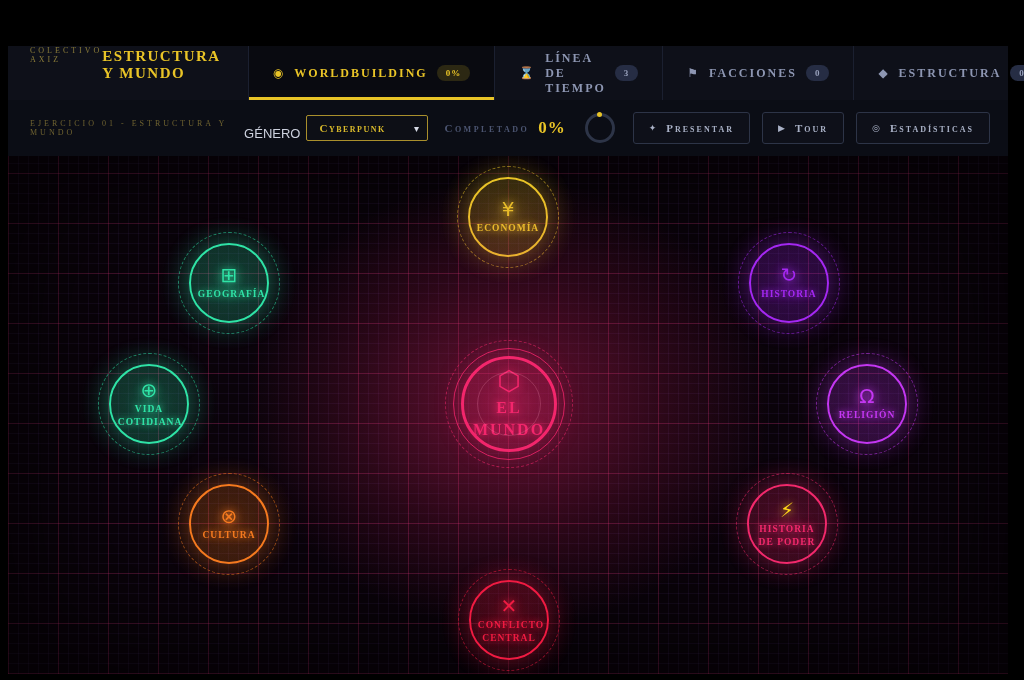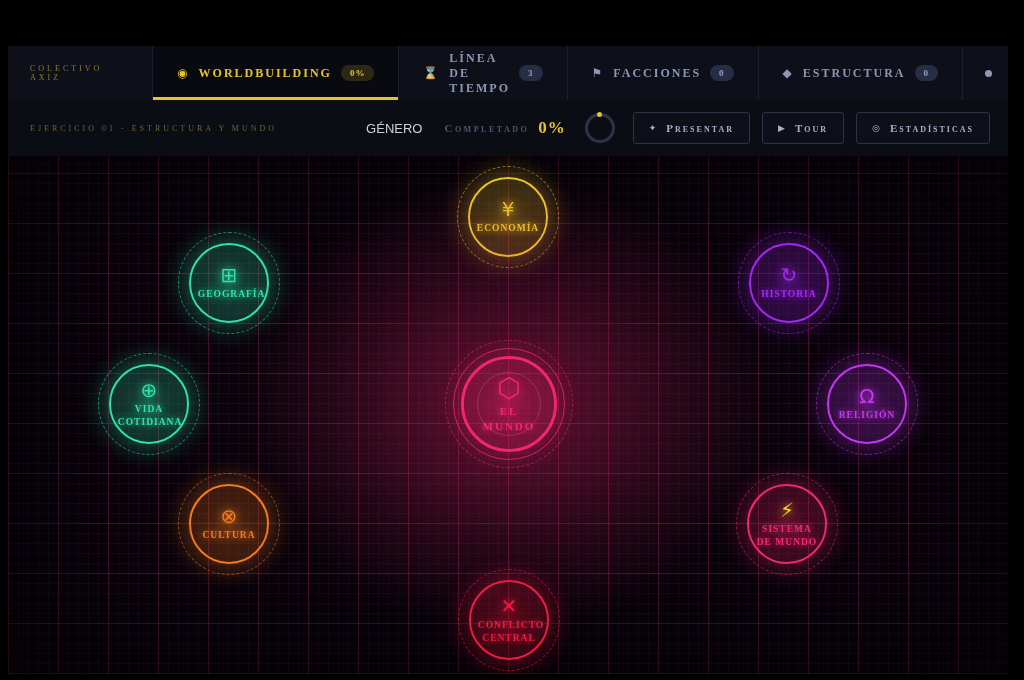--- a/index.html
+++ b/index.html
@@ -3,21 +3,21 @@
 <meta charset="utf-8">
 <style>
   * { margin:0; padding:0; box-sizing:border-box; }
   html,body { width:1024px; height:680px; background:#000; overflow:hidden;
               font-family:"Liberation Serif", serif; }
   .app { position:absolute; left:8px; top:46px; width:1000px; height:628px;
          display:flex; flex-direction:column; background:#0b0d15; }
 
   
   .topbar { height:54px; background:#0e1019; display:flex; align-items:stretch; flex:0 0 54px; }
-  .brand { display:flex; flex-direction:column; justify-content:center; padding:0 28px 0 22px; }
+  .brand { display:flex; flex-direction:row; justify-content:center; padding:0 28px 0 22px; }
   .brand-eyebrow { font-size:8px; letter-spacing:3px; color:#8b7c39; text-transform:uppercase; }
   .brand-title { font-size:15px; font-weight:bold; color:#e9c427; letter-spacing:1.5px; margin-top:2px; }
   .tabs { display:flex; flex:1; }
   .tab { position:relative; display:flex; align-items:center; gap:9px; padding:0 24px;
          border-left:1px solid #1b2030; color:#8d96b2; font-weight:bold; font-size:12px;
          letter-spacing:2px; cursor:pointer; }
   .tab-icon { font-family:"DejaVu Sans", sans-serif; font-size:12px; }
   .tab.active { background:#090a10; color:#e9c427; }
   .tab.active::after { content:""; position:absolute; left:0; right:0; bottom:0; height:3px; background:#e9c427; }
   .tab-badge { background:#262d44; color:#98a1bc; font-size:9px; font-weight:bold;
@@ -75,30 +75,31 @@
                  border-radius:50%; display:flex; flex-direction:column; align-items:center;
                  justify-content:center; gap:3px; }
   .node-center .node-circle { border-width:3px; }
   .node-center .node-circle::after { content:""; position:absolute; inset:13px;
                  border:1px solid rgba(255,160,190,0.22); border-radius:50%; }
   .node-icon { font-family:"DejaVu Sans", sans-serif; font-size:20px; line-height:1;
                color:var(--ic); text-shadow:0 0 8px var(--ic); }
   .node-center .node-icon { font-size:27px; }
   .node-label { font-size:9.5px; font-weight:bold; letter-spacing:1px; color:var(--c);
                 text-align:center; line-height:1.35; max-width:82%; text-shadow:0 0 7px var(--c); }
-  .node-center .node-label { font-size:11px; letter-spacing:2px; }
+  .node-center .node-label { font-size:16px; letter-spacing:2px; }
 </style>
 </head>
 <body>
 
 <div class="app">
 
   <div class="topbar">
     <div class="brand">
       <div class="brand-eyebrow">COLECTIVO AXIZ</div>
+      <div class="brand-title">ESTRUCTURA Y MUNDO</div>
     </div>
     <div class="tabs">
       <div class="tab active">
         <span class="tab-icon">◉</span>
         <span>WORLDBUILDING</span>
         <span class="tab-badge">0%</span>
       </div>
       <div class="tab">
         <span class="tab-icon">⌛</span>
         <span>LÍNEA DE TIEMPO</span>
@@ -120,20 +121,24 @@
 
     </div>
   </div>
 
   <div class="toolbar">
     <div class="t-block">
       <div class="t-eyebrow">EJERCICIO 01 - ESTRUCTURA Y MUNDO</div>
     </div>
     <div class="genre-group">
       <span class="genre-label">GÉNERO</span>
+      <div class="genre-select">
+        <span>Cyberpunk</span>
+        <span class="genre-caret">▾</span>
+      </div>
     </div>
     <div class="completed-group">
       <span class="completed-label">Completado</span>
       <span class="completed-value">0%</span>
       <div class="progress-ring"></div>
     </div>
     <div class="toolbar-buttons">
       <button class="tbtn">
         <span class="tbtn-icon">✦</span>
         <span>Presentar</span>
@@ -205,21 +210,21 @@
         <div class="node-circle" style="background: radial-gradient(circle, rgba(245, 122, 31, 0.2) 0%, rgba(245, 122, 31, 0.05) 72%); box-shadow: rgba(245, 122, 31, 0.35) 0px 0px 26px, rgba(245, 122, 31, 0.18) 0px 0px 22px inset;">
           <div class="node-icon">⊗</div>
           <div class="node-label">CULTURA</div>
         </div>
       </div>
       <div class="node" style="left: 779px; top: 368px; width: 80px; height: 80px; --c: #f2296c; --ic: #ffd718;">
         <div class="node-halo" style="width: 200px; height: 190px; background: radial-gradient(closest-side, rgba(242, 41, 108, 0.19) 0%, transparent 70%);"></div>
         <div class="node-dash" style="border-color: rgba(242, 41, 108, 0.533);"></div>
         <div class="node-circle" style="background: radial-gradient(circle, rgba(242, 41, 108, 0.2) 0%, rgba(242, 41, 108, 0.05) 72%); box-shadow: rgba(242, 41, 108, 0.35) 0px 0px 26px, rgba(242, 41, 108, 0.18) 0px 0px 22px inset;">
           <div class="node-icon">⚡</div>
-          <div class="node-label">SISTEMA DE MUNDO</div>
+          <div class="node-label">HISTORIA DE PODER</div>
         </div>
       </div>
       <div class="node" style="left: 501px; top: 464px; width: 80px; height: 80px; --c: #f01b42; --ic: #f01b42;">
         <div class="node-halo" style="width: 200px; height: 190px; background: radial-gradient(closest-side, rgba(240, 27, 66, 0.19) 0%, transparent 70%);"></div>
         <div class="node-dash" style="border-color: rgba(240, 27, 66, 0.533);"></div>
         <div class="node-circle" style="background: radial-gradient(circle, rgba(240, 27, 66, 0.2) 0%, rgba(240, 27, 66, 0.05) 72%); box-shadow: rgba(240, 27, 66, 0.35) 0px 0px 26px, rgba(240, 27, 66, 0.18) 0px 0px 22px inset;">
           <div class="node-icon">✕</div>
           <div class="node-label">CONFLICTO CENTRAL</div>
         </div>
       </div>

